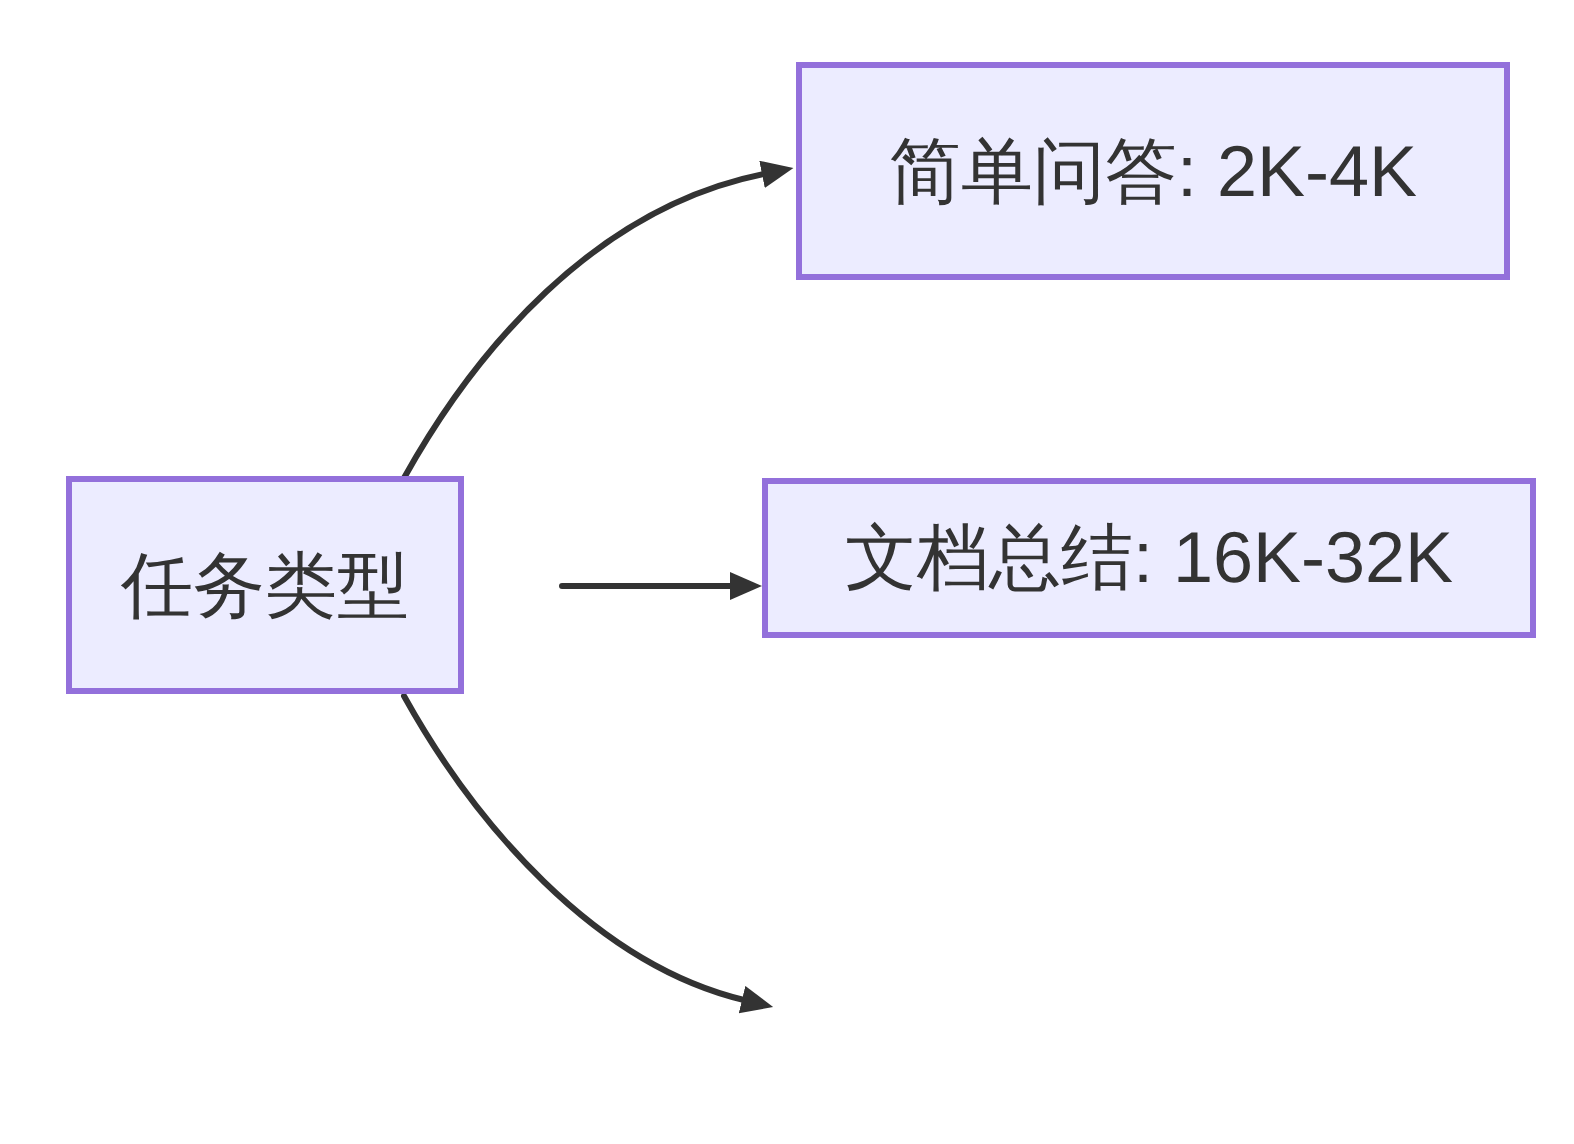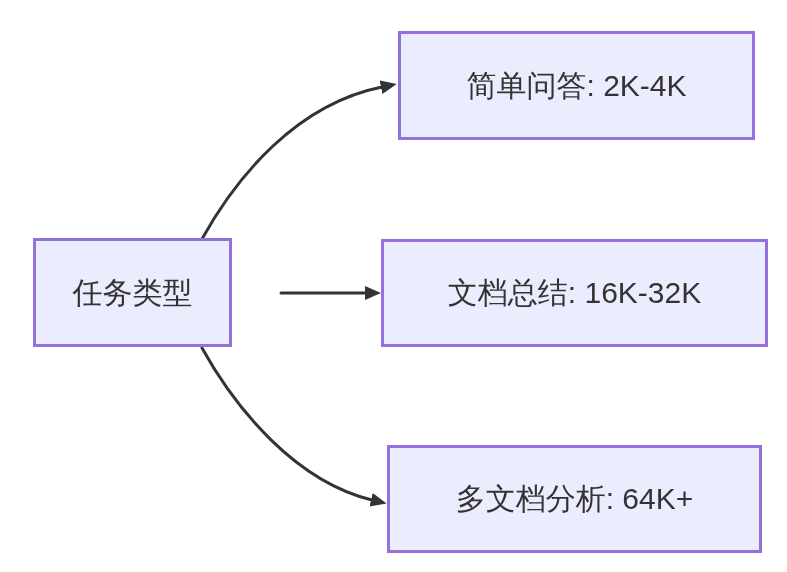--- a/index.html
+++ b/index.html
@@ -45,28 +45,28 @@
     box-sizing: border-box;
     background: var(--node-fill);
     border: 3px solid var(--node-border);
     display: flex;
     align-items: center;
     justify-content: center;
     text-align: center;
   }
   .node-label {
     color: var(--text);
-    font-size: 30px;
+    font-size: 36px;
     line-height: 1.2;
     white-space: nowrap;
     text-align: center;
   }
   .node-root   { left: 33px;  top: 238px; width: 199px; height: 109px; }
   .node-qa     { left: 398px; top: 31px;  width: 357px; height: 109px; }
-  .node-sum    { left: 381px; top: 239px; width: 387px; height: 108px; }
+  .node-sum    { left: 381px; top: 239px; width: 387px; height: 80px; }
   .node-multi  { left: 387px; top: 445px; width: 375px; height: 108px; }
 </style>
 </head>
 <body>
 
 <div class="canvas">
 
   <svg class="edges" width="787" height="572" viewBox="0 0 787 572" xmlns="http://www.w3.org/2000/svg">
     <defs>
       <marker id="arrow" markerUnits="userSpaceOnUse" markerWidth="18" markerHeight="16" refX="1" refY="7" orient="auto">
@@ -86,17 +86,14 @@
   </div>
 
   <div class="node node-qa">
     <span class="node-label">简单问答: 2K-4K</span>
   </div>
 
   <div class="node node-sum">
     <span class="node-label">文档总结: 16K-32K</span>
   </div>
 
-  <div class="node node-multi">
-    <span class="node-label">多文档分析: 64K+</span>
-  </div>
 
 </div>
 
 </body></html>

